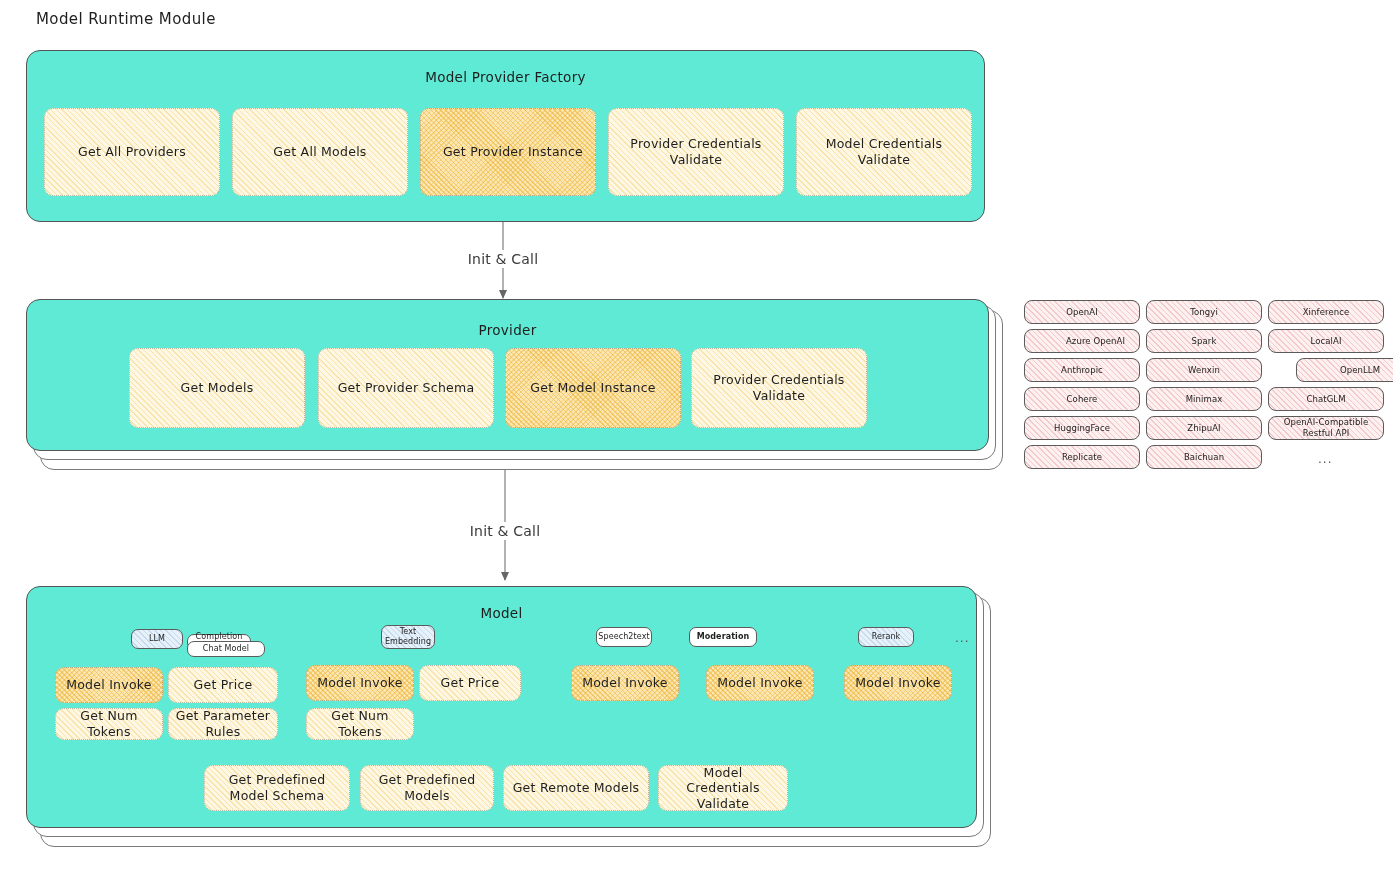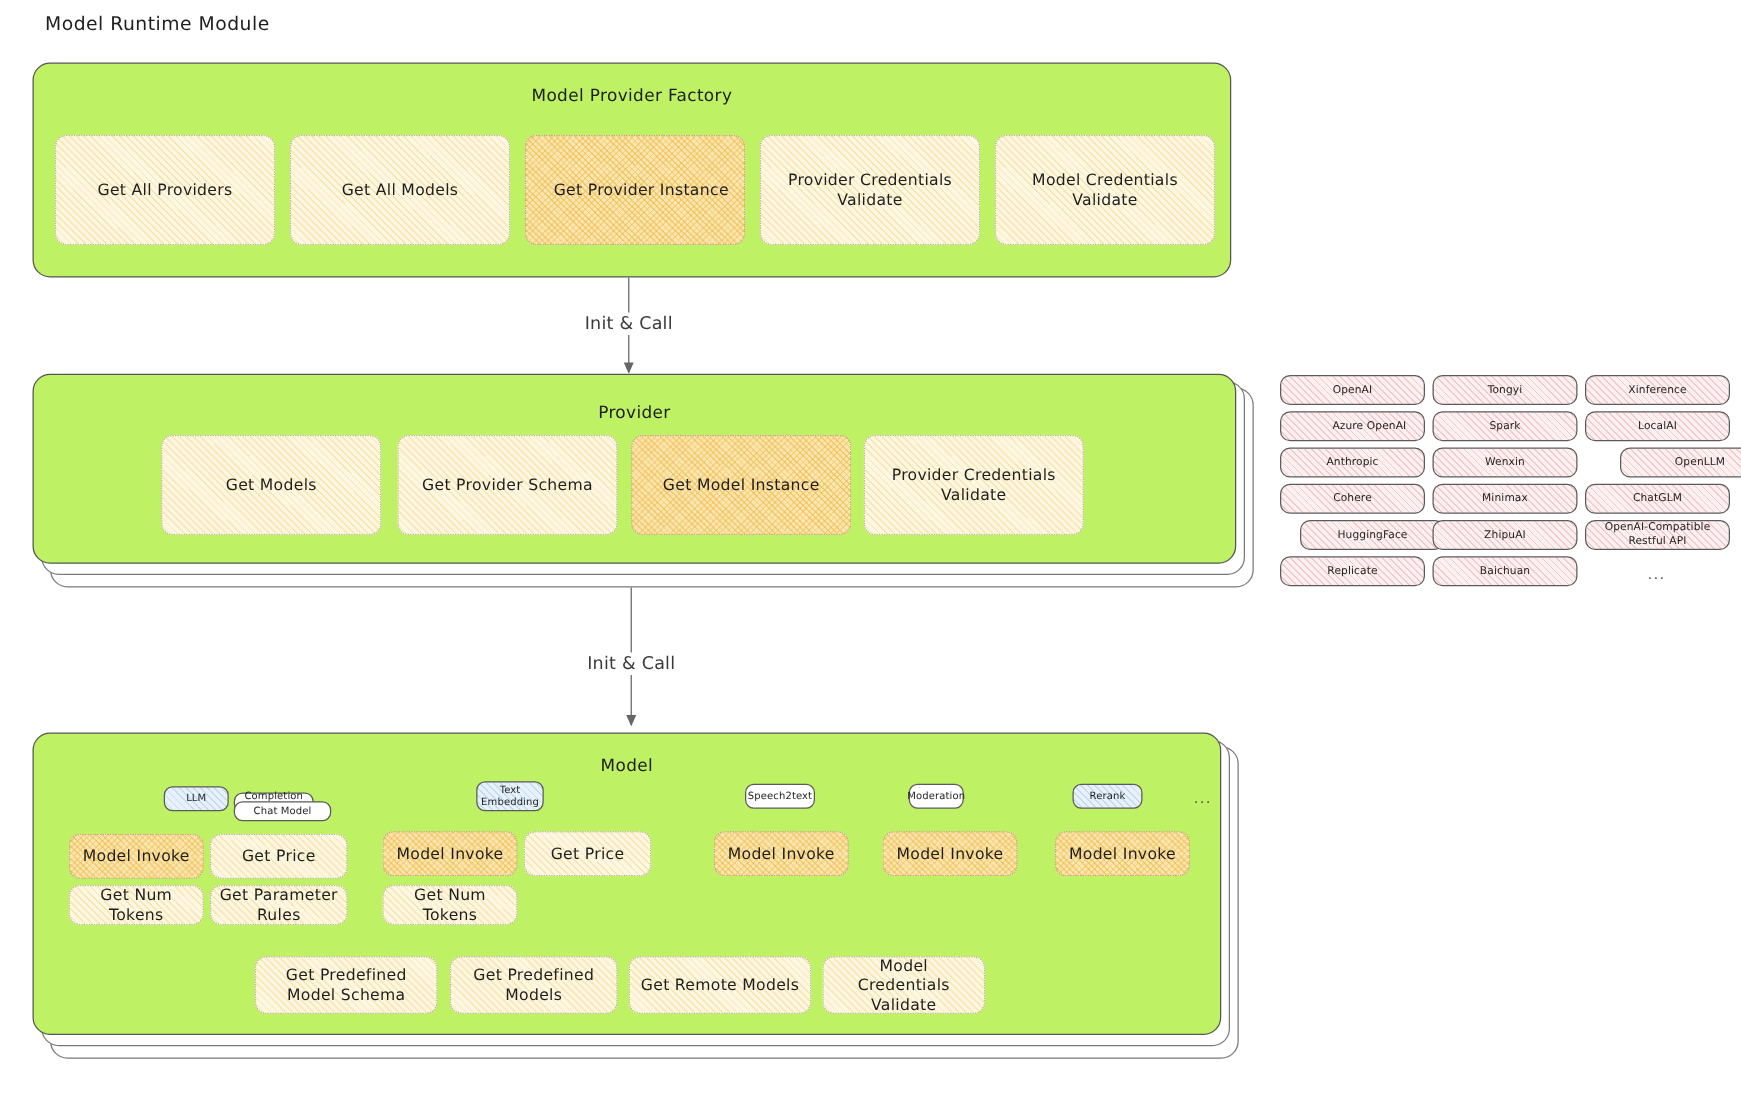--- a/index.html
+++ b/index.html
@@ -15,21 +15,21 @@
 
   
   #page-title{
     position:absolute;left:36px;top:10px;
     font-size:15px;letter-spacing:.4px;color:#1e1e1e;
   }
 
   
   .sketch-card{
     position:absolute;
-    background:#bef264;
+    background:#5eead4;
     border:1.2px solid #555;
     border-radius:14px;
     box-sizing:border-box;
   }
   
   .stack-l1,.stack-l2{
     position:absolute;
     background:#fff;
     border:1.1px solid #7a7a7a;
     border-radius:14px;
@@ -181,21 +181,21 @@
     <div class="box amber-strong" style="left:478px;top:48px;width:176px;height:80px;">Get Model Instance</div>
     <div class="box amber-light" style="left:664px;top:48px;width:176px;height:80px;">Provider Credentials Validate</div>
   </div>
 
   <div style="position:absolute;left:1024px;top:300px;width:360px;height:180px;">
 
     <div class="box pink" style="left:0px;top:0px;width:116px;height:24px;">OpenAI</div>
     <div class="box pink" style="left:0px;top:29px;width:116px;height:24px;padding-left:33px;">Azure OpenAI</div>
     <div class="box pink" style="left:0px;top:58px;width:116px;height:24px;">Anthropic</div>
     <div class="box pink" style="left:0px;top:87px;width:116px;height:24px;">Cohere</div>
-    <div class="box pink" style="left:16px;top:116px;width:116px;height:24px;">HuggingFace</div>
+    <div class="box pink" style="left:0px;top:116px;width:116px;height:24px;">HuggingFace</div>
     <div class="box pink" style="left:0px;top:145px;width:116px;height:24px;">Replicate</div>
 
     <div class="box pink" style="left:122px;top:0px;width:116px;height:24px;">Tongyi</div>
     <div class="box pink" style="left:122px;top:29px;width:116px;height:24px;">Spark</div>
     <div class="box pink" style="left:122px;top:58px;width:116px;height:24px;">Wenxin</div>
     <div class="box pink" style="left:122px;top:87px;width:116px;height:24px;">Minimax</div>
     <div class="box pink" style="left:122px;top:116px;width:116px;height:24px;">ZhipuAI</div>
     <div class="box pink" style="left:122px;top:145px;width:116px;height:24px;">Baichuan</div>
 
     <div class="box pink" style="left:244px;top:0px;width:116px;height:24px;">Xinference</div>
@@ -229,21 +229,21 @@
 
     <div class="box blue" style="left:354px;top:38px;width:54px;height:24px;">Text Embedding</div>
 
     <div class="box amber-strong" style="left:279px;top:78px;width:108px;height:36px;">Model Invoke</div>
     <div class="box amber-light" style="left:392px;top:78px;width:102px;height:36px;">Get Price</div>
     <div class="box amber-light" style="left:279px;top:121px;width:108px;height:32px;">Get Num Tokens</div>
 
     <div class="box white" style="left:569px;top:40px;width:56px;height:20px;">Speech2text</div>
     <div class="box amber-strong" style="left:544px;top:78px;width:108px;height:36px;">Model Invoke</div>
 
-    <div class="box white" style="left:700px;top:40px;width:44px;height:20px;">Moderation</div>
+    <div class="box white" style="left:662px;top:40px;width:68px;height:20px;font-weight:bold;">Moderation</div>
     <div class="box amber-strong" style="left:679px;top:78px;width:108px;height:36px;">Model Invoke</div>
 
     <div class="box blue" style="left:831px;top:40px;width:56px;height:20px;">Rerank</div>
     <div class="box amber-strong" style="left:817px;top:78px;width:108px;height:36px;">Model Invoke</div>
 
     <div class="ellipsis" style="left:928px;top:44px;">...</div>
 
     <div class="box amber-light" style="left:177px;top:178px;width:146px;height:46px;">Get Predefined Model Schema</div>
     <div class="box amber-light" style="left:333px;top:178px;width:134px;height:46px;">Get Predefined Models</div>
     <div class="box amber-light" style="left:476px;top:178px;width:146px;height:46px;">Get Remote Models</div>

